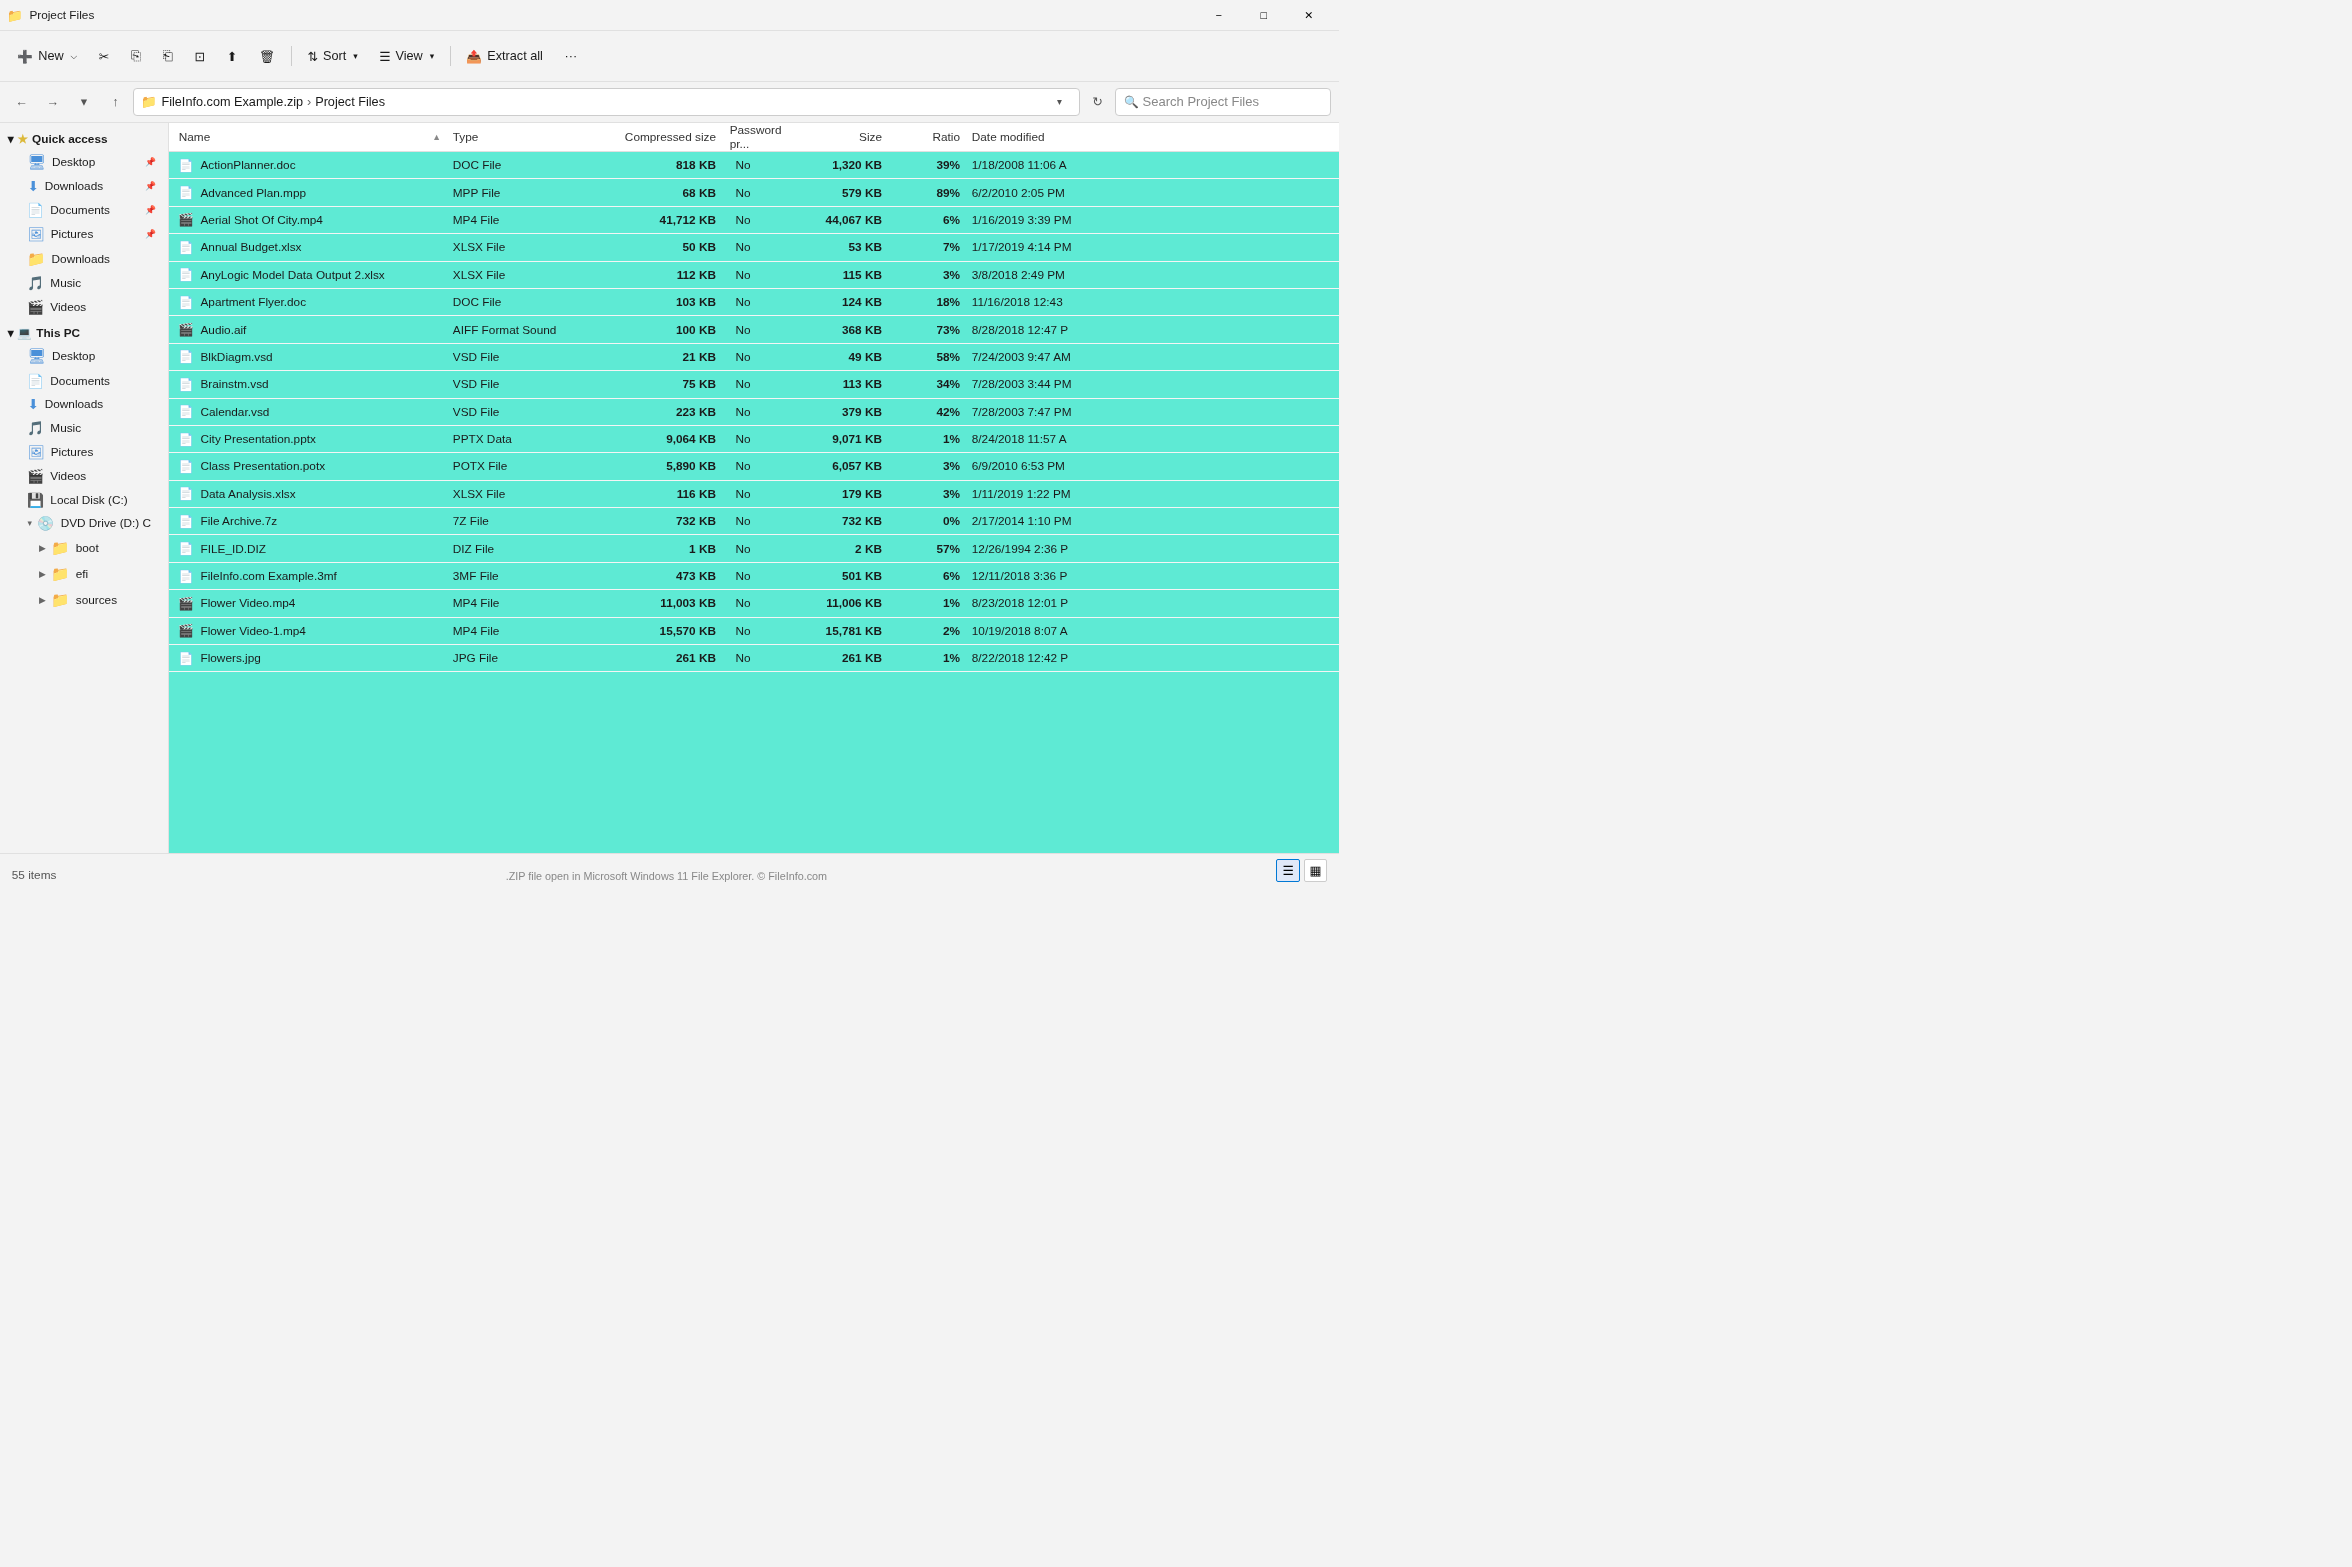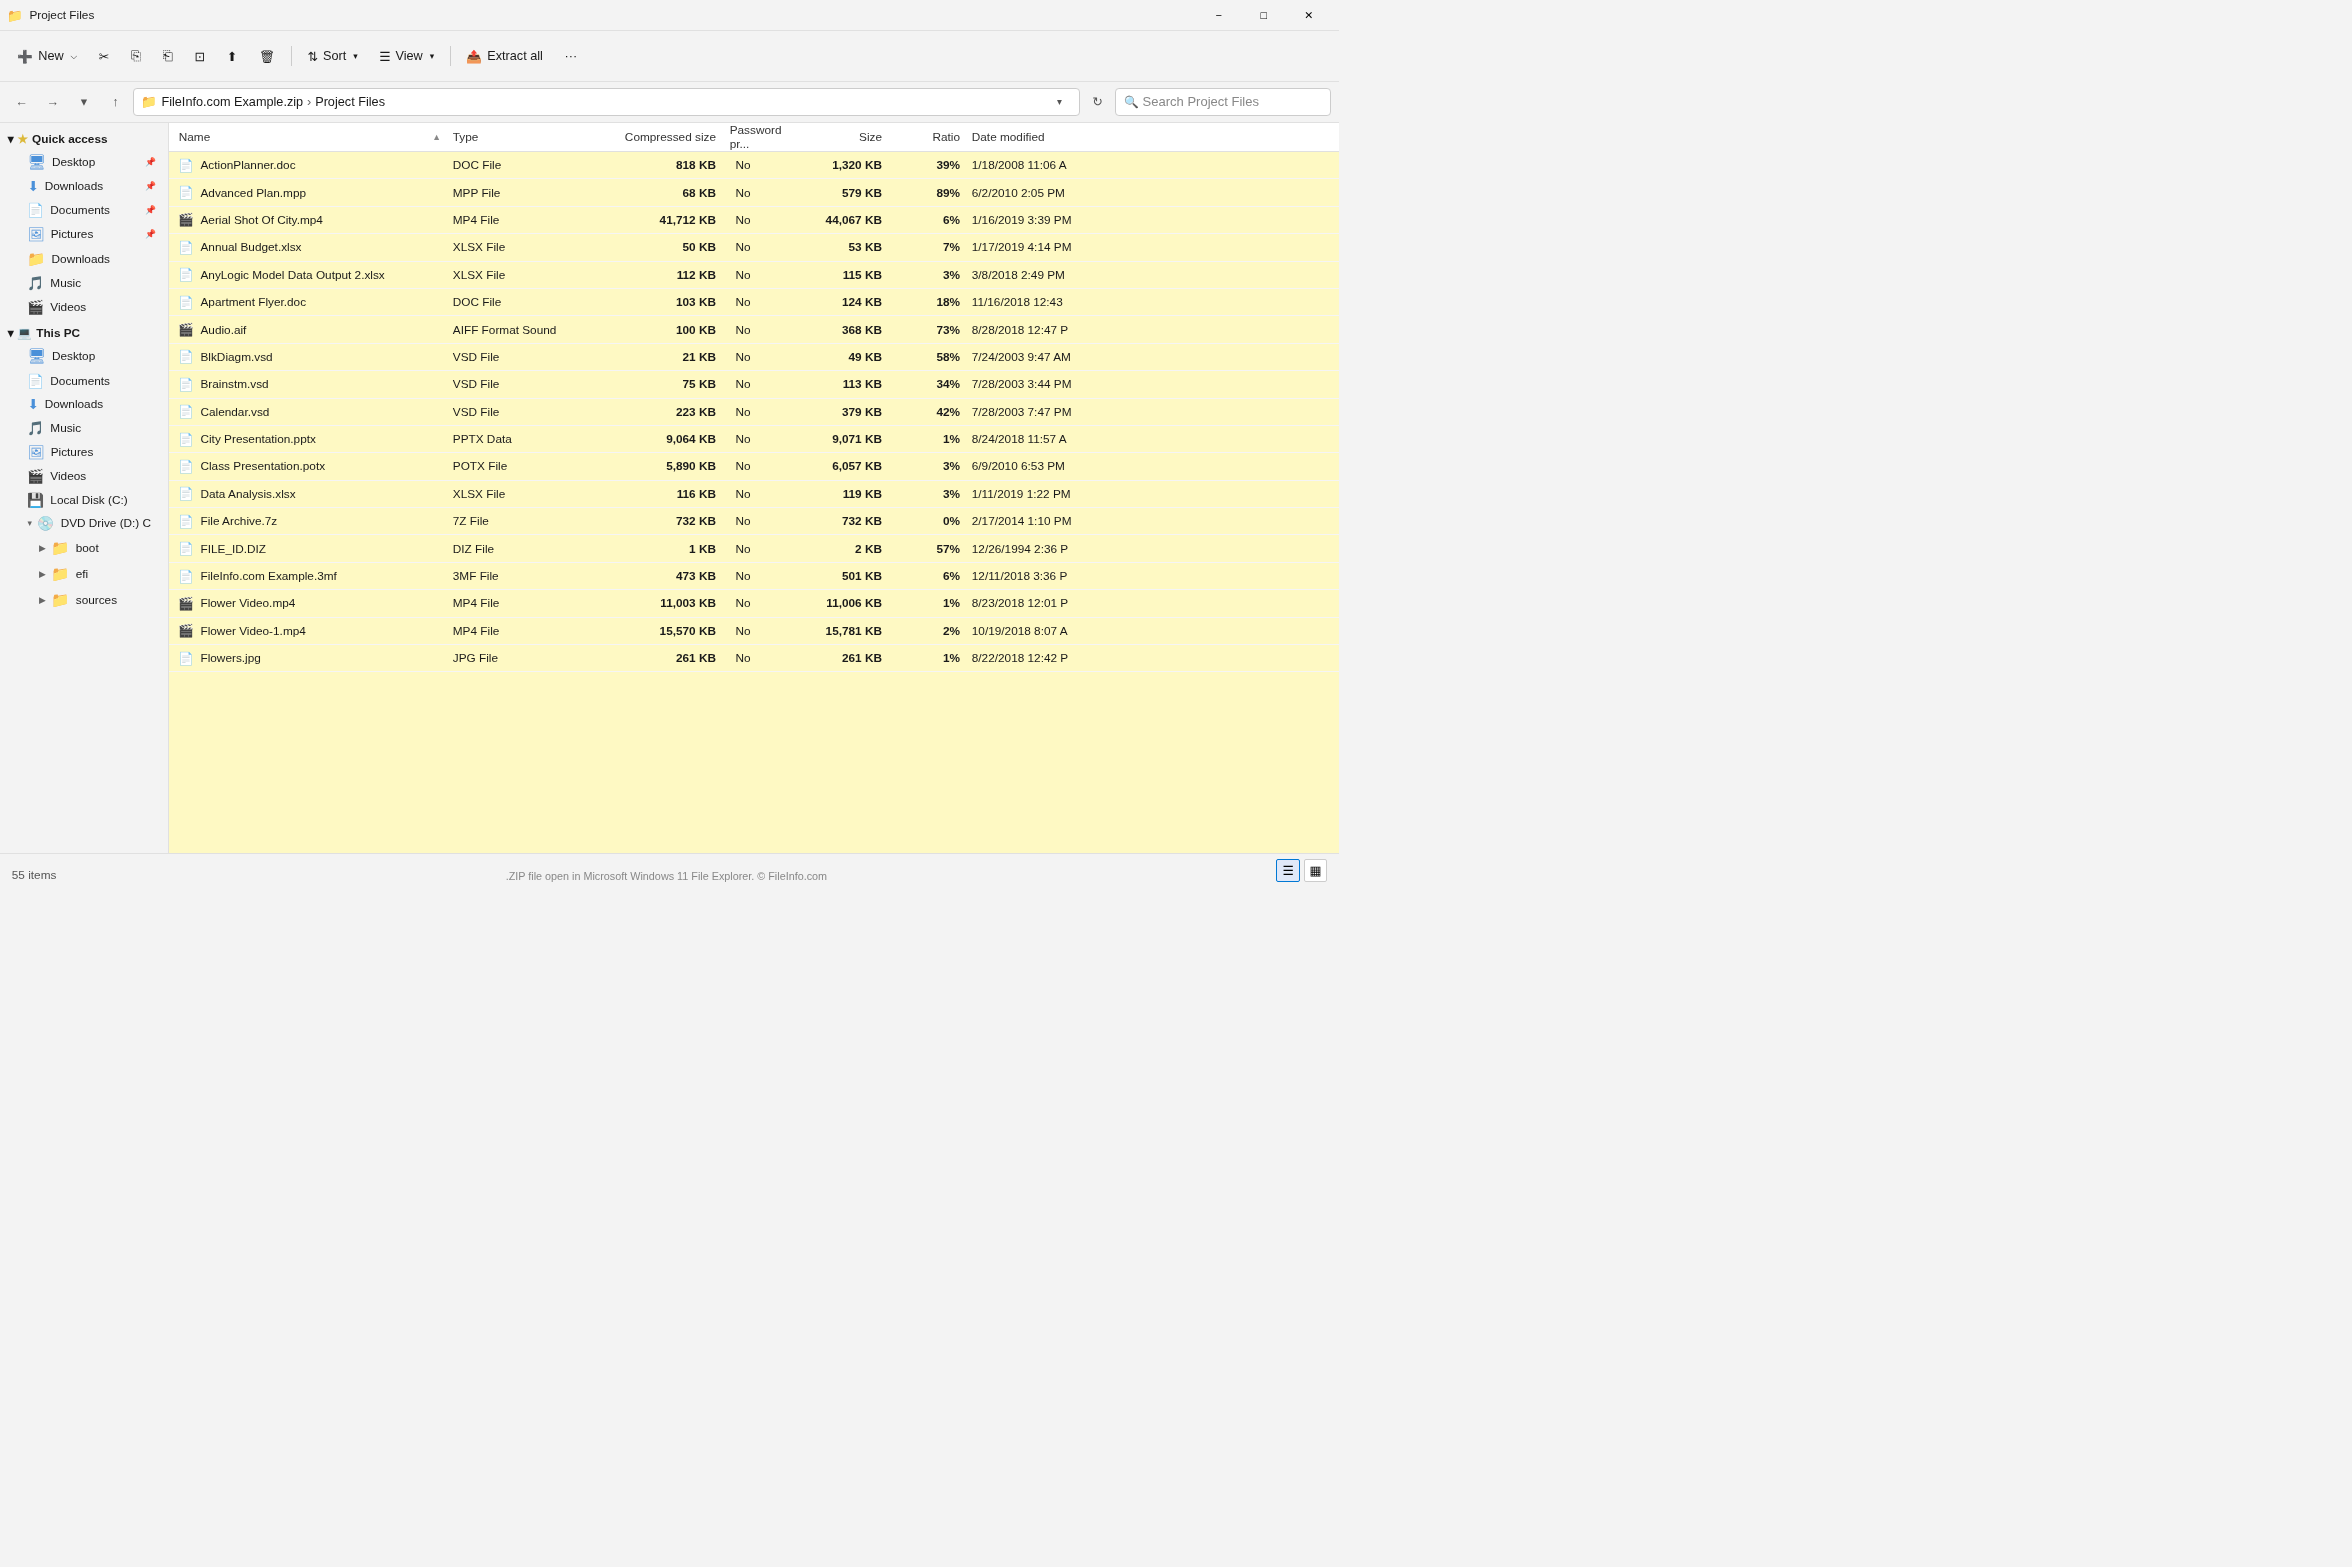--- a/index.html
+++ b/index.html
@@ -195,21 +195,21 @@
     .icon-pic { color: #4a90d9; font-size: 13.7px; }
     .icon-music { color: #e05050; font-size: 13.7px; }
     .icon-video { color: #8060c0; font-size: 13.7px; }
     .icon-drive { color: #555; font-size: 13.7px; }
     .icon-dvd { color: #555; font-size: 13.7px; }
 
     
     .filelist-container {
       flex: 1;
       overflow-y: auto;
-      background: #fef9c3;
+      background: #5eead4;
     }
     .filelist-header {
       display: grid;
       grid-template-columns: 274px 157px 118px 78px 88px 78px 1fr;
       height: 29px;
       align-items: center;
       background: white;
       border-bottom: 1px solid #e0e0e0;
       position: sticky;
       top: 0;
@@ -638,21 +638,21 @@
       <div class="cell">6/9/2010 6:53 PM</div>
     </div>
         <div class="file-row">
       <div class="cell cell-name">
         <span style="color:#555;font-size:12.7px;">📄</span>
         <span>Data Analysis.xlsx</span>
       </div>
       <div class="cell">XLSX File</div>
       <div class="cell cell-num">116 KB</div>
       <div class="cell" style="padding-left:13.7px;">No</div>
-      <div class="cell cell-num">119 KB</div>
+      <div class="cell cell-num">179 KB</div>
       <div class="cell cell-num">3%</div>
       <div class="cell">1/11/2019 1:22 PM</div>
     </div>
         <div class="file-row">
       <div class="cell cell-name">
         <span style="color:#555;font-size:12.7px;">📄</span>
         <span>File Archive.7z</span>
       </div>
       <div class="cell">7Z File</div>
       <div class="cell cell-num">732 KB</div>

